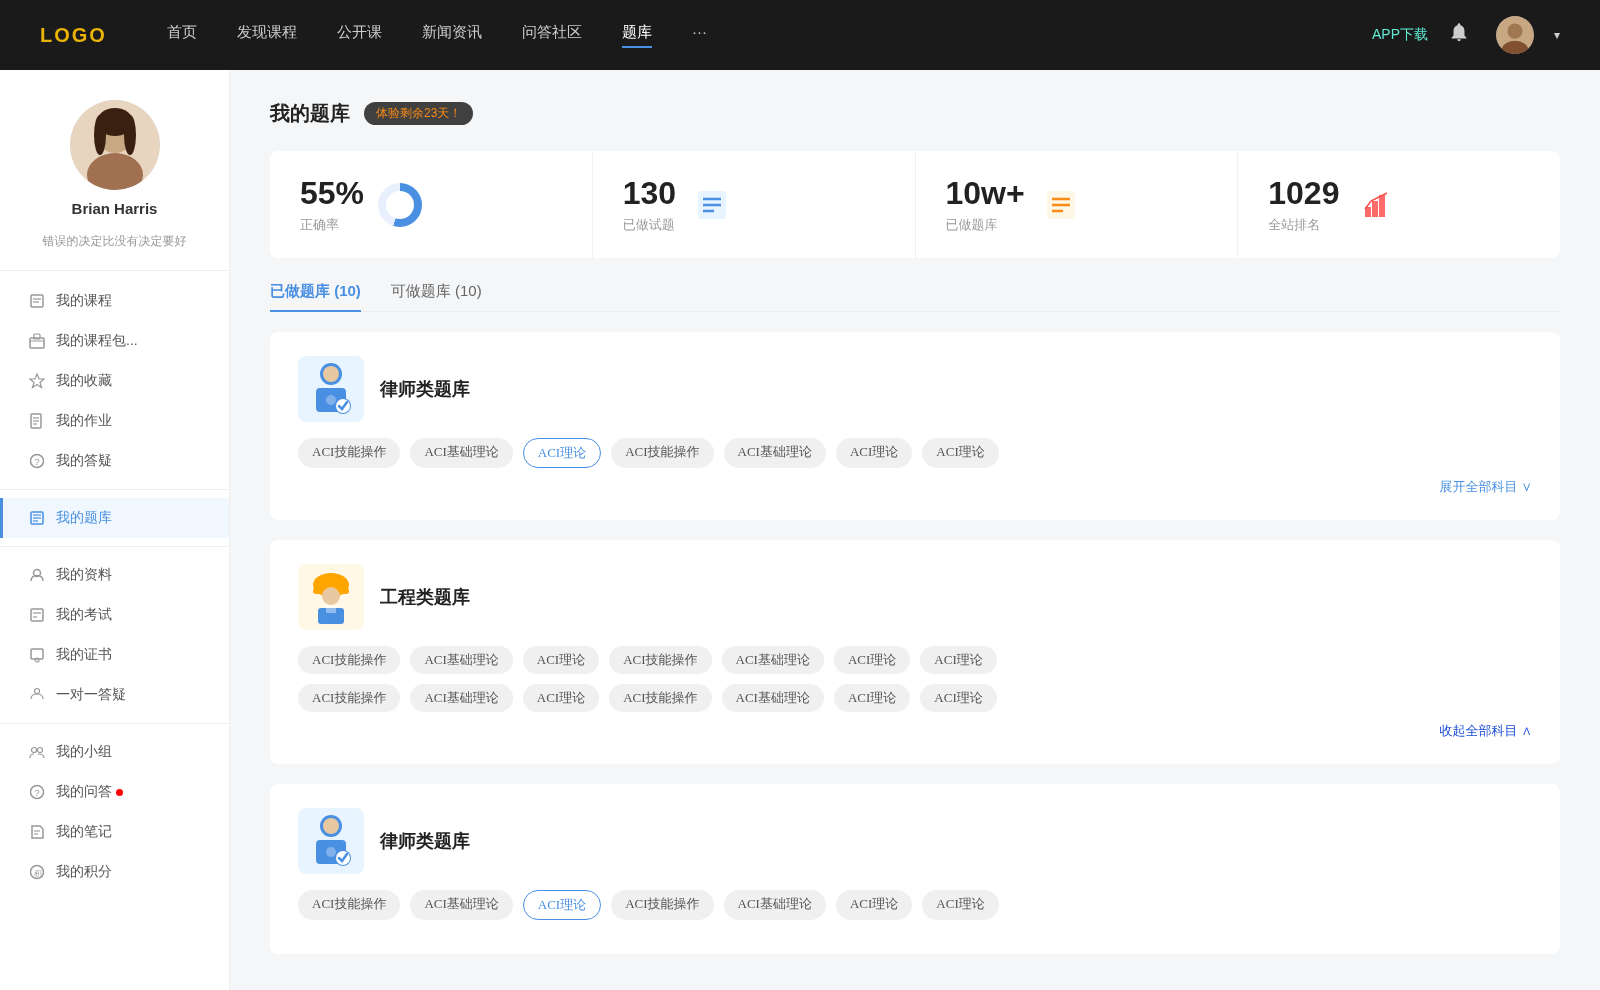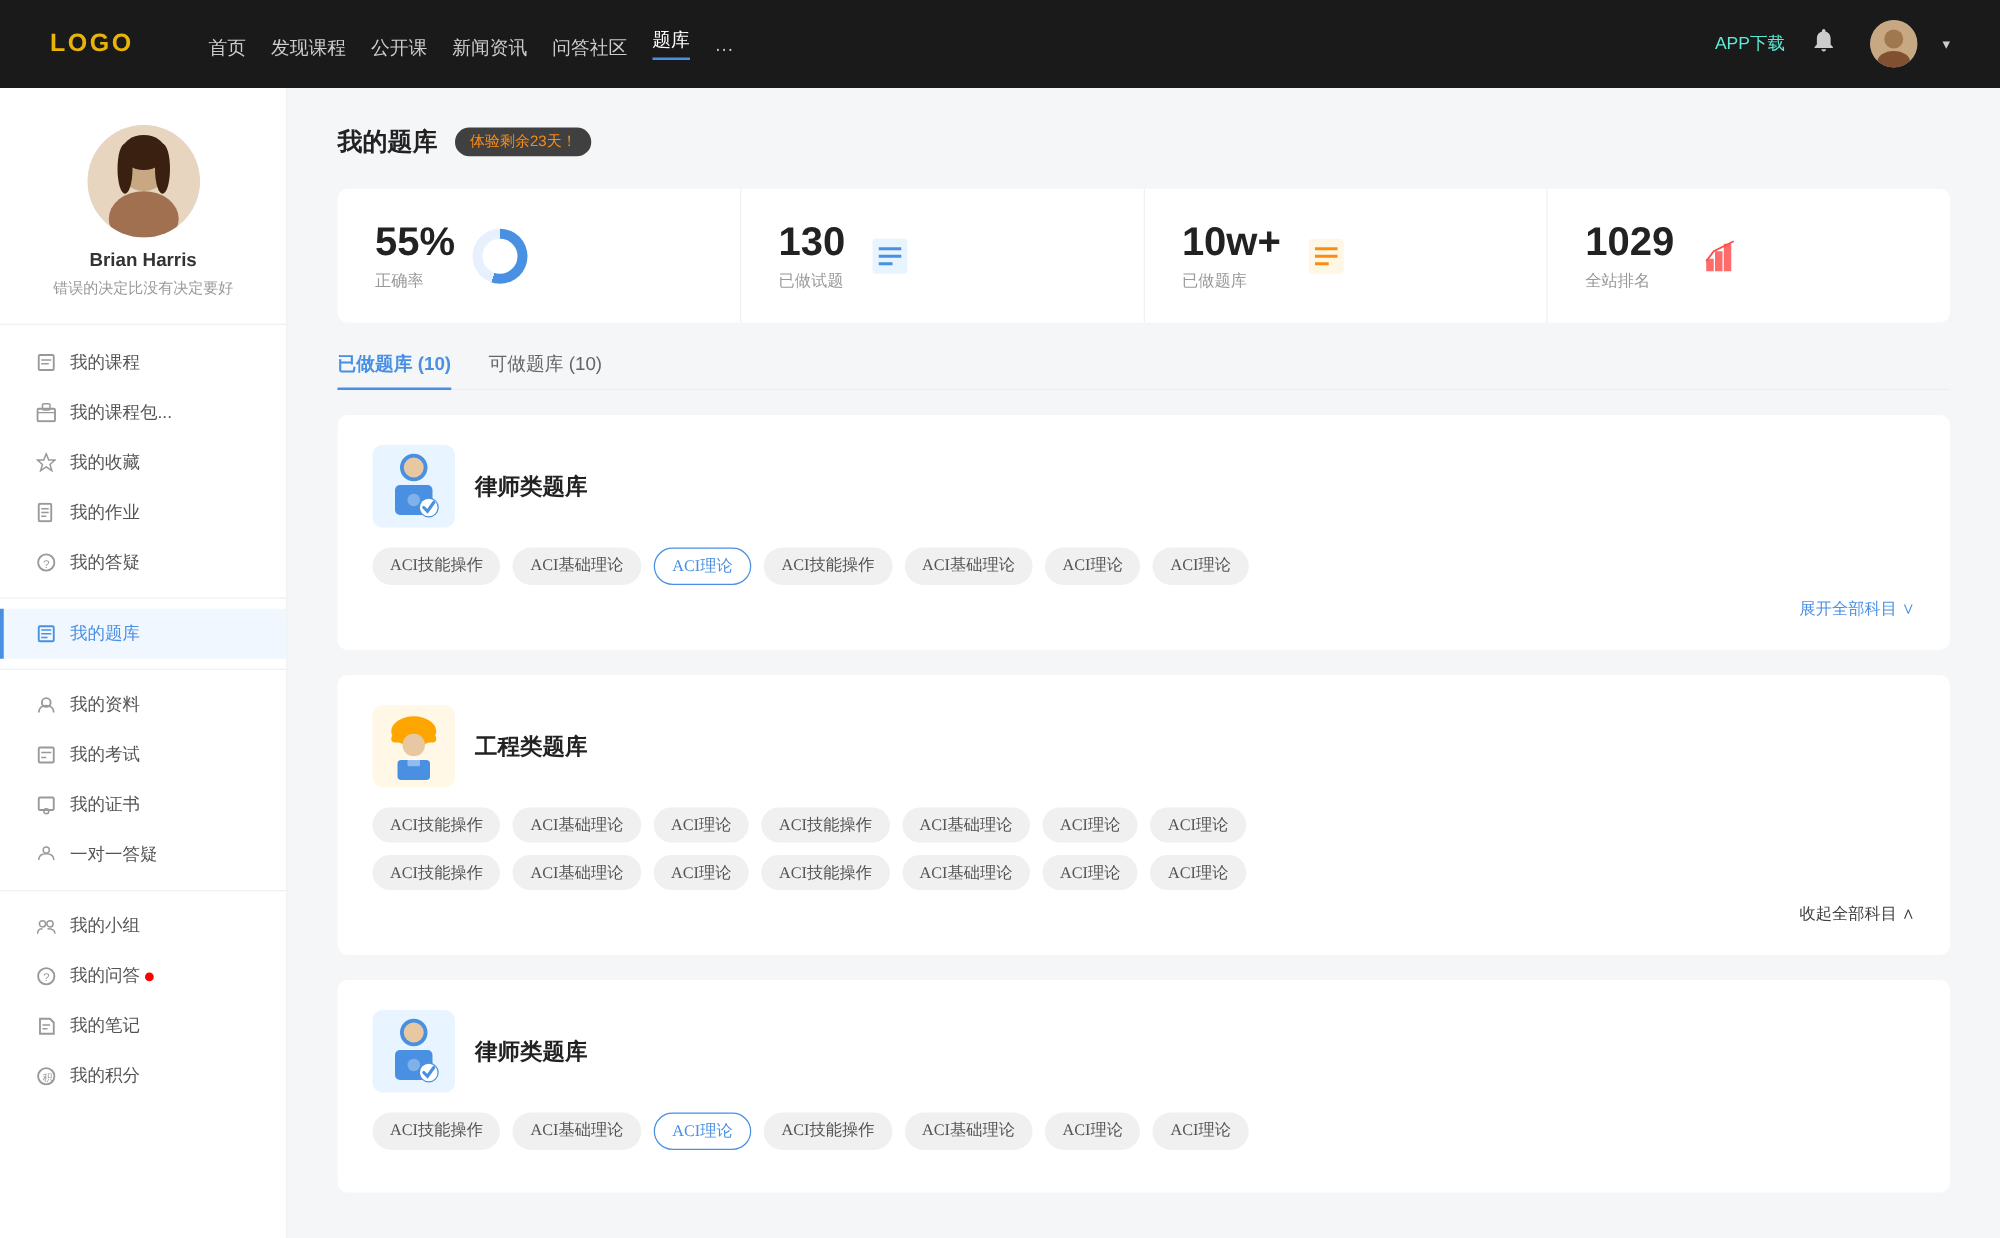--- a/index.html
+++ b/index.html
@@ -18,22 +18,22 @@
     }
     .navbar-logo {
       color: #eab308;
       font-size: 20px;
       font-weight: bold;
       letter-spacing: 2px;
       margin-right: 60px;
     }
     .navbar-nav {
       display: flex;
-      align-items: flex-end;
-      gap: 20px;
+      align-items: flex-start;
+      gap: 40px;
       flex: 1;
     }
     .navbar-nav a {
       color: #ccc;
       text-decoration: none;
       font-size: 15px;
     }
     .navbar-nav a.active {
       color: #fff;
       border-bottom: 2px solid #4a90e2;
@@ -98,20 +98,21 @@
     .profile-avatar svg { width: 90px; height: 90px; }
     .profile-name {
       font-size: 15px;
       font-weight: 600;
       color: #333;
       margin-bottom: 5px;
     }
     .profile-motto {
       font-size: 12px;
       color: #999;
+      margin-top: 11px;
     }
     .sidebar-menu {
       list-style: none;
       padding: 0;
     }
     .sidebar-menu li {
       display: flex;
       align-items: center;
       padding: 11px 28px;
       font-size: 14px;
@@ -300,21 +301,21 @@
     .expand-link {
       text-align: right;
       font-size: 13px;
       color: #4a90e2;
       cursor: pointer;
       margin-top: 6px;
     }
     .collapse-link {
       text-align: right;
       font-size: 13px;
-      color: #404040;
+      color: #1d4ed8;
       cursor: pointer;
       margin-top: 8px;
     }
   </style>
 </head>
 <body>
 
 <nav class="navbar">
   <div class="navbar-logo">LOGO</div>
   <div class="navbar-nav">

